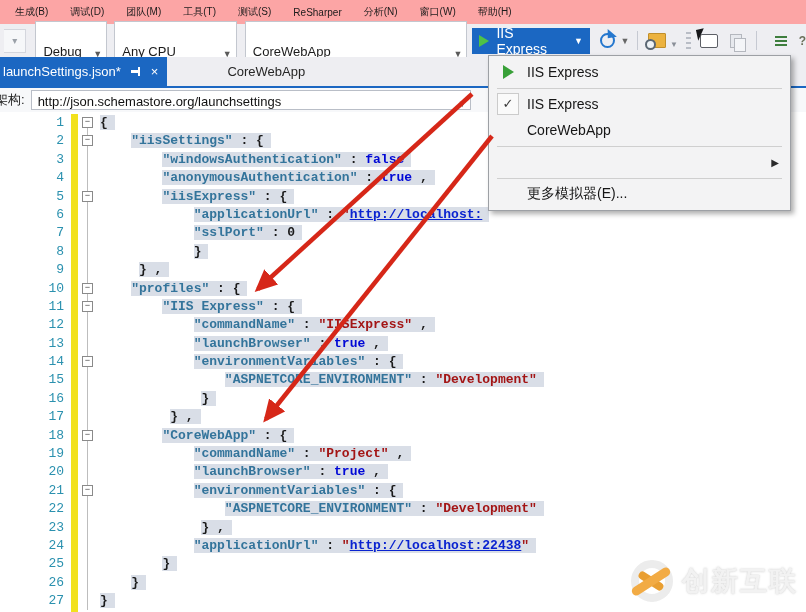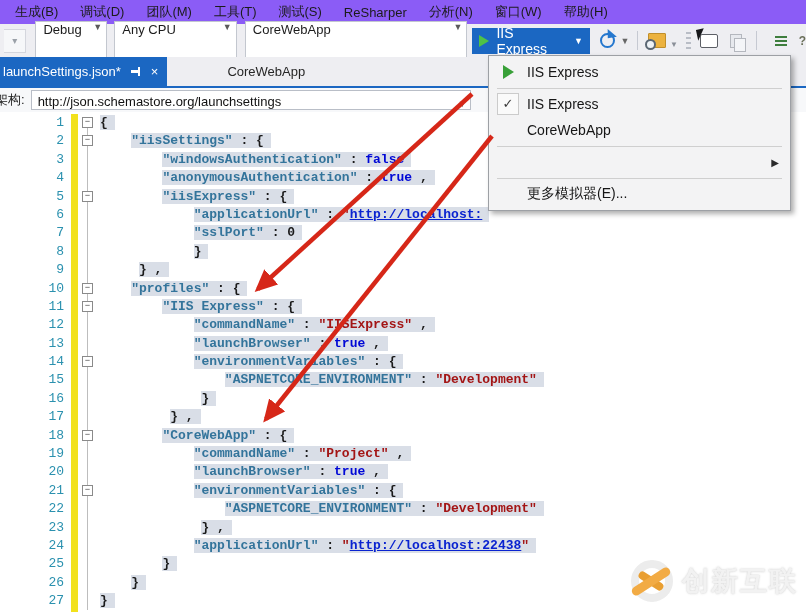--- a/index.html
+++ b/index.html
@@ -1,29 +1,29 @@
 <!DOCTYPE html>
 <html><head>
 <meta charset="utf-8">
 <style>
   html,body{margin:0;padding:0}
   body{width:806px;height:612px;overflow:hidden;position:relative;background:#fff;
        font-family:"Liberation Sans",sans-serif;-webkit-font-smoothing:antialiased}
   .abs{position:absolute}
 
   
-  .menubar{top:0;left:0;right:0;height:24px;background:#8b5cf6;display:flex;align-items:center;
-           padding-left:4px;font-size:13px;color:#1b1b1b;z-index:5}
+  .menubar{top:0;left:0;right:0;height:24px;background:#fca5a5;display:flex;align-items:center;
+           padding-left:4px;font-size:10px;color:#1b1b1b;z-index:5}
   .mi{padding:2px 11px;cursor:default}
 
   
   .toolbar{top:24px;left:0;right:0;height:33px;background:#EEEEF2;display:flex;align-items:center;z-index:5}
   .ghost-combo{width:22px;height:22px;margin-left:4px;color:#9aa0a8;font-size:10px;
                display:flex;align-items:center;justify-content:center;border:1px solid #d4d6dd;border-left:none;background:#f6f7f9}
-  .combo{height:39px;background:#fff;border:1px solid #C3C7CF;display:flex;align-items:flex-start;
+  .combo{height:39px;background:#fff;border:1px solid #C3C7CF;display:flex;align-items:flex-end;
          font-size:13px;color:#1b1b1b;box-sizing:border-box}
   .combo .cv{padding-left:7px;flex:1;white-space:nowrap;overflow:hidden}
   .combo .caret{width:17px;text-align:center;color:#5a5a5a;font-size:9px}
   .runbtn{height:26px;margin-left:5px;background:#1B67C2;color:#fff;display:flex;align-items:center;
           padding:0 7px;font-size:14px;cursor:default}
   .play-tri{width:0;height:0;border-left:10px solid #4FC247;border-top:6px solid transparent;
             border-bottom:6px solid transparent;margin-right:7px}
   .runbtn .caret{color:#fff;font-size:9px;margin-left:9px}
   .refresh{width:15px;height:15px;border:2.5px solid #2577CE;border-radius:50%;box-sizing:border-box;
            margin-left:10px;position:relative}

